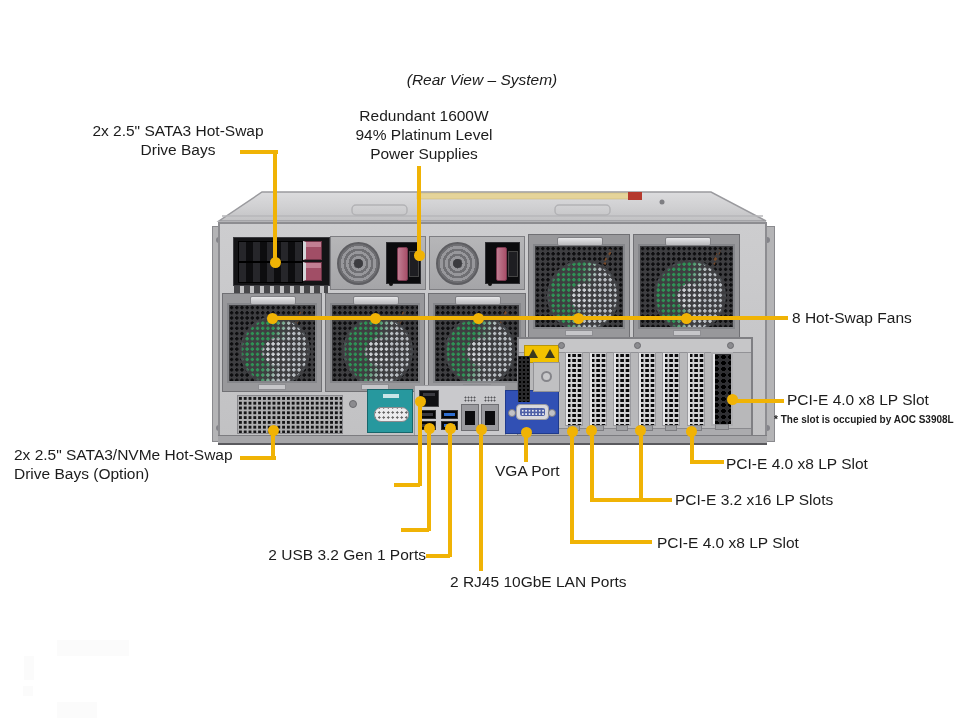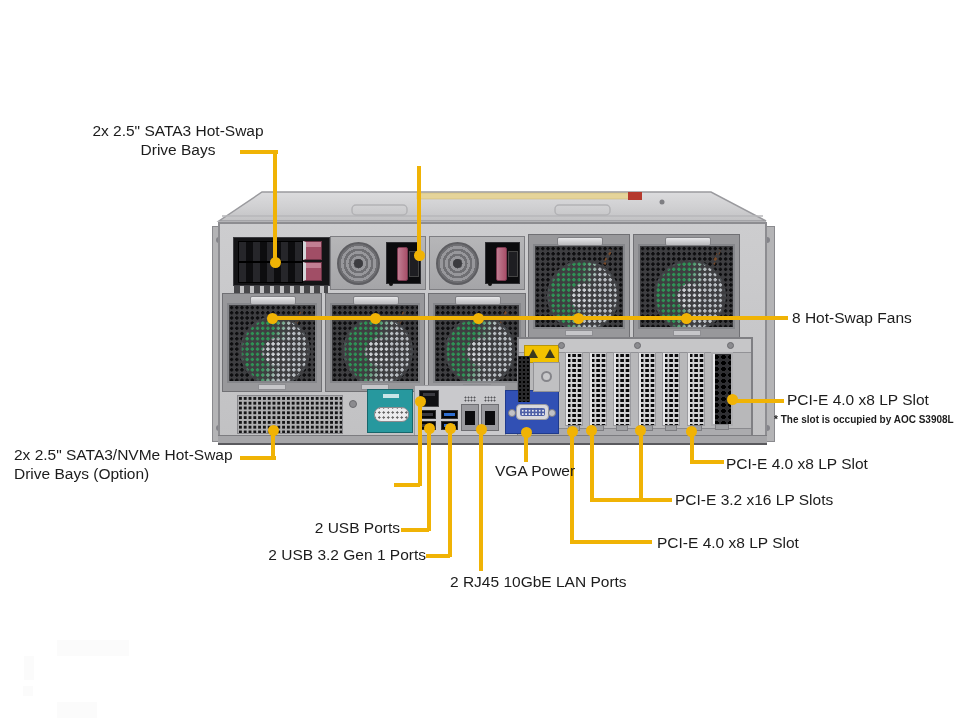--- a/index.html
+++ b/index.html
@@ -316,30 +316,33 @@
   <div class="cl-v" style="left:590px;top:430px;height:71px;"></div>
   <div class="cl-v" style="left:639px;top:430px;height:71px;"></div>
   <div class="cl-h" style="left:590px;top:498px;width:82px;"></div>
   <div class="cl-dot" style="left:586px;top:425px;"></div>
   <div class="cl-dot" style="left:635px;top:425px;"></div>
 
   <div class="cl-v" style="left:690px;top:431px;height:32px;"></div>
   <div class="cl-h" style="left:690px;top:460px;width:34px;"></div>
   <div class="cl-dot" style="left:686px;top:426px;"></div>
 
+  <div class="lbl center title" style="left:352px;top:71px;width:260px;">(Rear View – System)</div>
   <div class="lbl center" style="left:84px;top:122px;width:188px;">2x 2.5" SATA3 Hot-Swap
 Drive Bays</div>
+  <div class="lbl center" style="left:348px;top:107px;width:152px;">Redundant 1600W
+94% Platinum Level
+Power Supplies</div>
   <div class="lbl" style="left:792px;top:309px;">8 Hot-Swap Fans</div>
   <div class="lbl" style="left:787px;top:391px;">PCI-E 4.0 x8 LP Slot</div>
   <div class="note" style="left:774px;top:414px;">* The slot is occupied by AOC S3908L</div>
   <div class="lbl" style="left:14px;top:446px;width:250px;">2x 2.5" SATA3/NVMe Hot-Swap
 Drive Bays (Option)</div>
-  <div class="lbl right" style="left:248px;top:519px;width:152px;">2 USB Ports</div>
   <div class="lbl right" style="left:224px;top:546px;width:202px;text-align:right;">2 USB 3.2 Gen 1 Ports</div>
-  <div class="lbl" style="left:495px;top:462px;">VGA Power</div>
+  <div class="lbl" style="left:495px;top:462px;">VGA Port</div>
   <div class="lbl" style="left:450px;top:573px;">2 RJ45 10GbE LAN Ports</div>
   <div class="lbl" style="left:726px;top:455px;">PCI-E 4.0 x8 LP Slot</div>
   <div class="lbl" style="left:675px;top:491px;">PCI-E 3.2 x16 LP Slots</div>
   <div class="lbl" style="left:657px;top:534px;">PCI-E 4.0 x8 LP Slot</div>
 
   <div class="wm" style="left:57px;top:640px;width:72px;height:16px;"></div>
   <div class="wm" style="left:24px;top:656px;width:10px;height:24px;"></div>
   <div class="wm" style="left:23px;top:686px;width:10px;height:10px;"></div>
   <div class="wm" style="left:57px;top:702px;width:40px;height:16px;"></div>
 </div>

